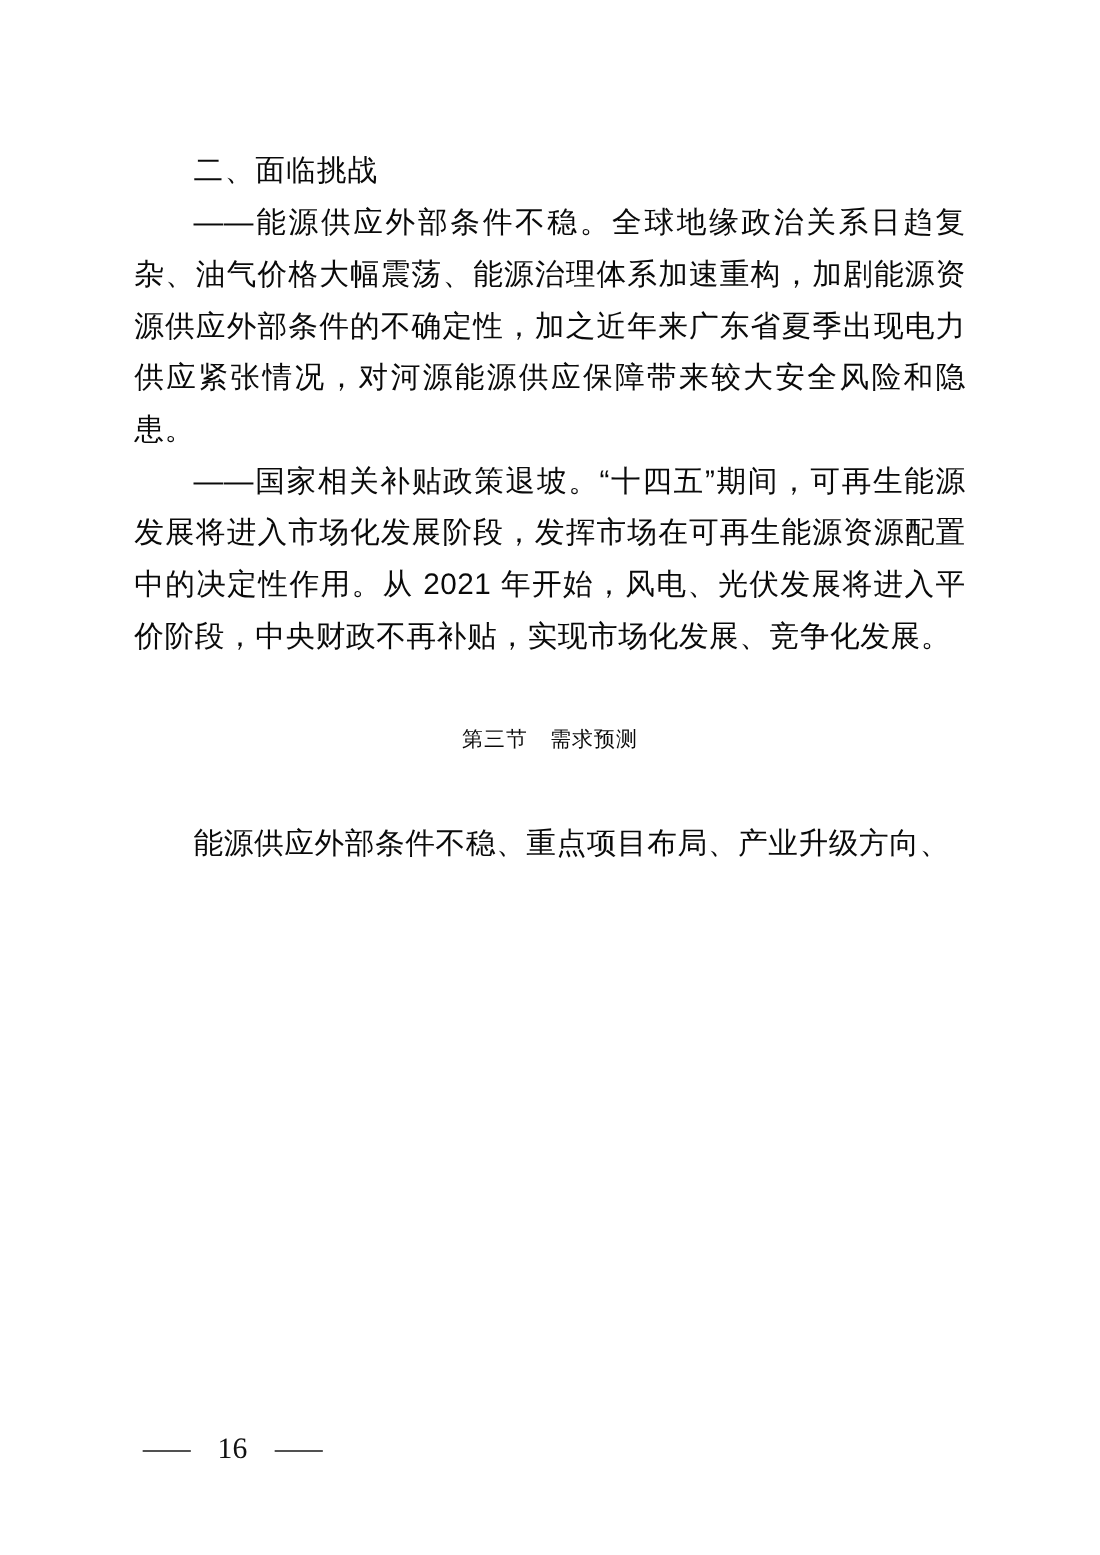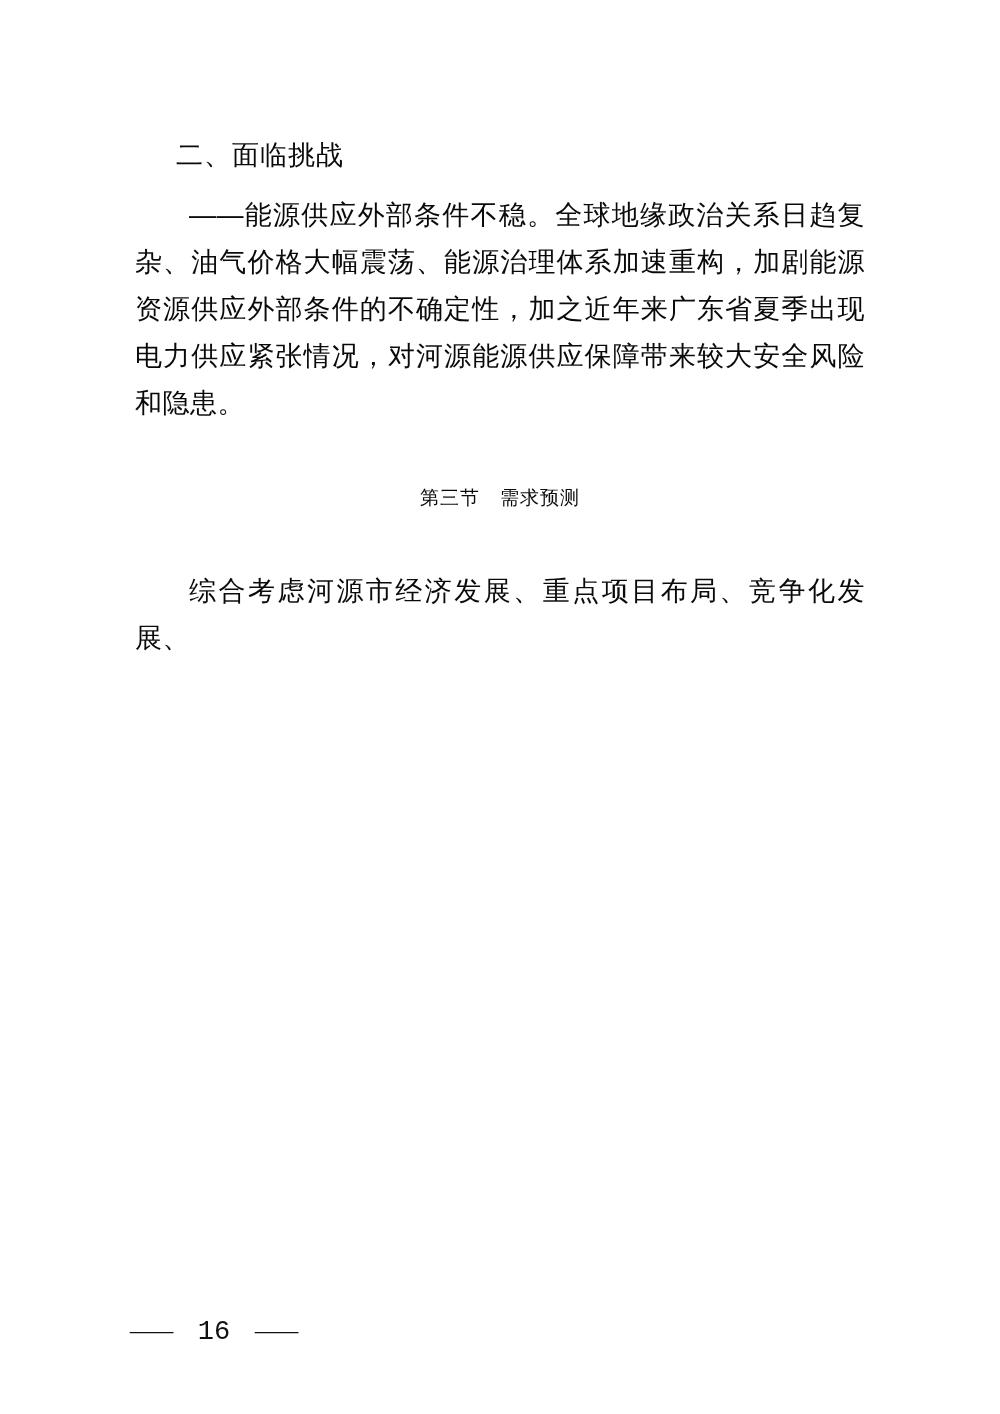--- a/index.html
+++ b/index.html
@@ -27,21 +27,21 @@
     font-size: 27px;
     line-height: 47px;
     font-weight: 500;
     margin: 0;
     text-indent: 2em;
     letter-spacing: 1px;
   }
   .para {
     font-size: 27px;
     line-height: 47px;
-    margin: 13px;
+    margin: 0;
     text-indent: 2em;
     text-align: justify;
     text-justify: inter-ideograph;
     letter-spacing: 0.5px;
   }
   .section-title {
     font-size: 19px;
     line-height: 47px;
     font-weight: 500;
     text-align: center;
@@ -59,33 +59,33 @@
     color: #111111;
     white-space: nowrap;
   }
   .footer .dash {
     letter-spacing: 0;
     display: inline-block;
     transform: scaleX(1.6);
   }
   .footer .num {
     display: inline-block;
-    margin: 16px 26px;
-    font-family: Liberation Mono, monospace;
+    margin: 0 26px;
   }
 </style>
 </head>
 <body>
 
 <div class="page">
   <div class="content">
     <h2 class="heading">二、面临挑战</h2>
     <p class="para">——能源供应外部条件不稳。全球地缘政治关系日趋复杂、油气价格大幅震荡、能源治理体系加速重构，加剧能源资源供应外部条件的不确定性，加之近年来广东省夏季出现电力供应紧张情况，对河源能源供应保障带来较大安全风险和隐患。</p>
+    <p class="para">——国家相关补贴政策退坡。“十四五”期间，可再生能源发展将进入市场化发展阶段，发挥市场在可再生能源资源配置中的决定性作用。从 2021 年开始，风电、光伏发展将进入平价阶段，中央财政不再补贴，实现市场化发展、竞争化发展。</p>
     <h1 class="section-title">第三节　需求预测</h1>
-    <p class="para">综合考虑河源市经济发展、重点项目布局、竞争化发展、</p>
+    <p class="para">能源供应外部条件不稳、重点项目布局、产业升级方向、</p>
   </div>
 
   <div class="footer">
     <span class="dash">—</span>
     <span class="num">16</span>
     <span class="dash">—</span>
   </div>
 </div>
 
 </body></html>

